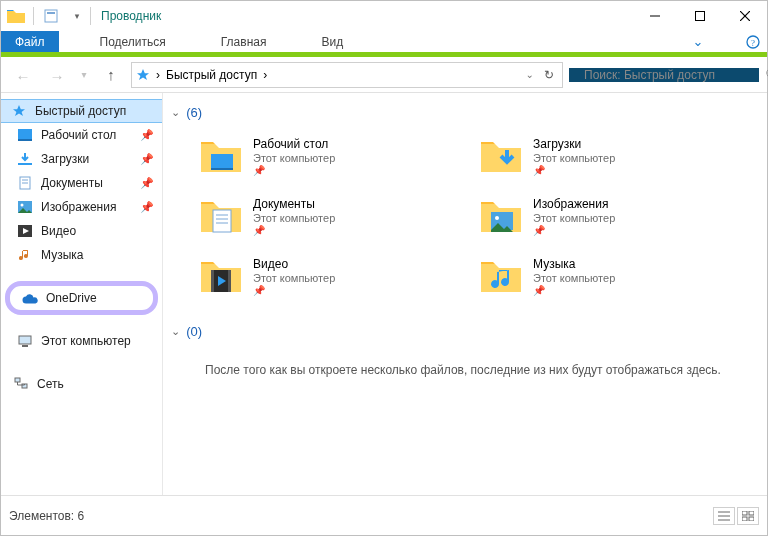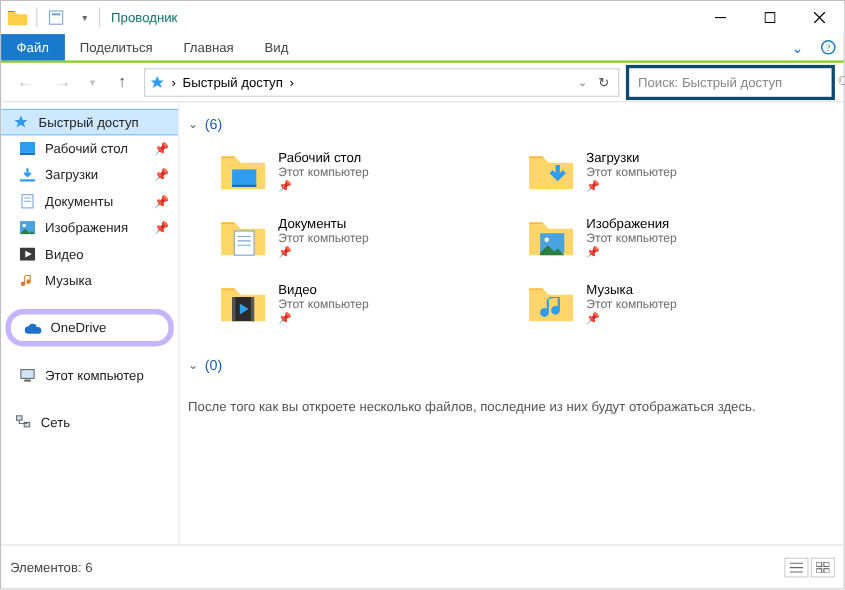--- a/index.html
+++ b/index.html
@@ -7,35 +7,35 @@
   .window { width: 768px; height: 536px; display: flex; flex-direction: column; border: 1px solid #bfbfbf; background: #fff; }
   
   .titlebar { height: 30px; display: flex; align-items: center; background: #fff; }
   .titlebar .qat { display: flex; align-items: center; height: 100%; }
   .titlebar .qat .app-icon { width: 22px; height: 22px; margin: 0 4px; display: flex; align-items: center; justify-content: center; }
   .titlebar .qat .sep { width: 1px; height: 18px; background: #d0d0d0; margin: 0 2px; }
   .titlebar .title { flex: 1; padding-left: 8px; font-size: 12px; color: #0f766e; }
   .win-controls { display: flex; height: 100%; }
   .win-controls div { width: 45px; display: flex; align-items: center; justify-content: center; font-size: 11px; color: #333; }
   
-  .ribbon-tabs { height: 26px; display: flex; align-items: stretch; border-bottom: 2px solid #84cc16; }
+  .ribbon-tabs { height: 26px; display: flex; align-items: stretch; border-bottom: 5px solid #84cc16; gap: 27px; }
   .ribbon-tabs .tab { padding: 0 14px; display: flex; align-items: center; font-size: 12px; color: #444; cursor: default; }
   .ribbon-tabs .tab.file { background: #1979ca; color: #fff; }
   .ribbon-tabs .spacer { flex: 1; }
   .ribbon-tabs .chev, .ribbon-tabs .help { width: 28px; display: flex; align-items: center; justify-content: center; color: #1979ca; font-size: 13px; }
   
   .addr-row { height: 36px; display: flex; align-items: center; gap: 6px; padding: 4px 8px; border-bottom: 1px solid #e1e1e1; }
   .nav-btn { width: 28px; height: 28px; display: flex; align-items: center; justify-content: center; border-radius: 2px; color: #888; font-size: 15px; }
   .nav-btn.disabled { color: #c2c2c2; }
   .nav-btn.up { color: #555; }
   .addr-box { flex: 1; height: 26px; border: 1px solid #cfcfcf; display: flex; align-items: center; padding: 0 4px; gap: 6px; }
   .addr-box .crumb { display: flex; align-items: center; gap: 4px; font-size: 12px; }
   .addr-box .spacer { flex: 1; }
   .addr-box .refresh { color: #555; font-size: 12px; padding: 0 4px; }
-  .search-box { width: 190px; height: 32px; border: 3px solid #0c4a6e; display: flex; align-items: center; padding: 0 6px; gap: 24px; color: #888; }
+  .search-box { width: 190px; height: 14px; border: 7px solid #0c4a6e; display: flex; align-items: center; padding: 0 6px; gap: 24px; color: #888; }
   .search-box input { border: none; outline: none; flex: 1; font-size: 12px; color: #000; background: transparent; }
   .search-box input::placeholder { color: #888; }
   
   .body { flex: 1; display: flex; overflow: hidden; }
   
   .sidebar { width: 162px; border-right: 1px solid #e8e8e8; padding: 6px 0; overflow-y: auto; }
   .side-item { height: 24px; display: flex; align-items: center; padding: 0 6px 0 16px; gap: 8px; font-size: 12px; color: #222; position: relative; }
   .side-item.header { padding-left: 10px; font-weight: 400; background: #cde8ff; border: 1px solid #7cc0f4; border-left: none; border-right: none; }
   .side-item.header.nohl { background: transparent; border: none; }
   .side-item .pin { position: absolute; right: 8px; color: #777; font-size: 11px; }
@@ -47,21 +47,21 @@
   .content { flex: 1; overflow-y: auto; padding: 8px 12px 4px 8px; }
   .section-head { display: flex; align-items: center; gap: 6px; color: #1a5fb4; font-size: 13px; margin: 4px 0 10px 0; }
   .section-head .chev { font-size: 11px; color: #6a6a6a; }
   .folders { display: grid; grid-template-columns: repeat(2, 230px); gap: 8px 50px; padding-left: 28px; }
   .folder { display: flex; align-items: center; gap: 10px; height: 52px; }
   .folder .thumb { width: 44px; height: 44px; display: flex; align-items: center; justify-content: center; position: relative; }
   .folder .meta { display: flex; flex-direction: column; gap: 1px; }
   .folder .name { font-size: 12px; color: #000; }
   .folder .sub { font-size: 11px; color: #6d6d6d; display: flex; align-items: center; gap: 6px; }
   .folder .sub .pin { font-size: 10px; color: #999; }
-  .empty-msg { color: #555; font-size: 12px; margin-top: 24px; }
+  .empty-msg { text-align: center; color: #555; font-size: 12px; margin-top: 24px; }
   
   .statusbar { height: 40px; border-top: 1px solid #e1e1e1; display: flex; align-items: center; padding: 0 8px; font-size: 12px; color: #444; }
   .statusbar .spacer { flex: 1; }
   .statusbar .view-toggle { display: flex; gap: 2px; }
   .statusbar .view-toggle div { width: 22px; height: 18px; border: 1px solid #cfcfcf; display: flex; align-items: center; justify-content: center; font-size: 10px; color: #666; }
   
   svg { display: block; }
 </style>
 </head>
 <body>

